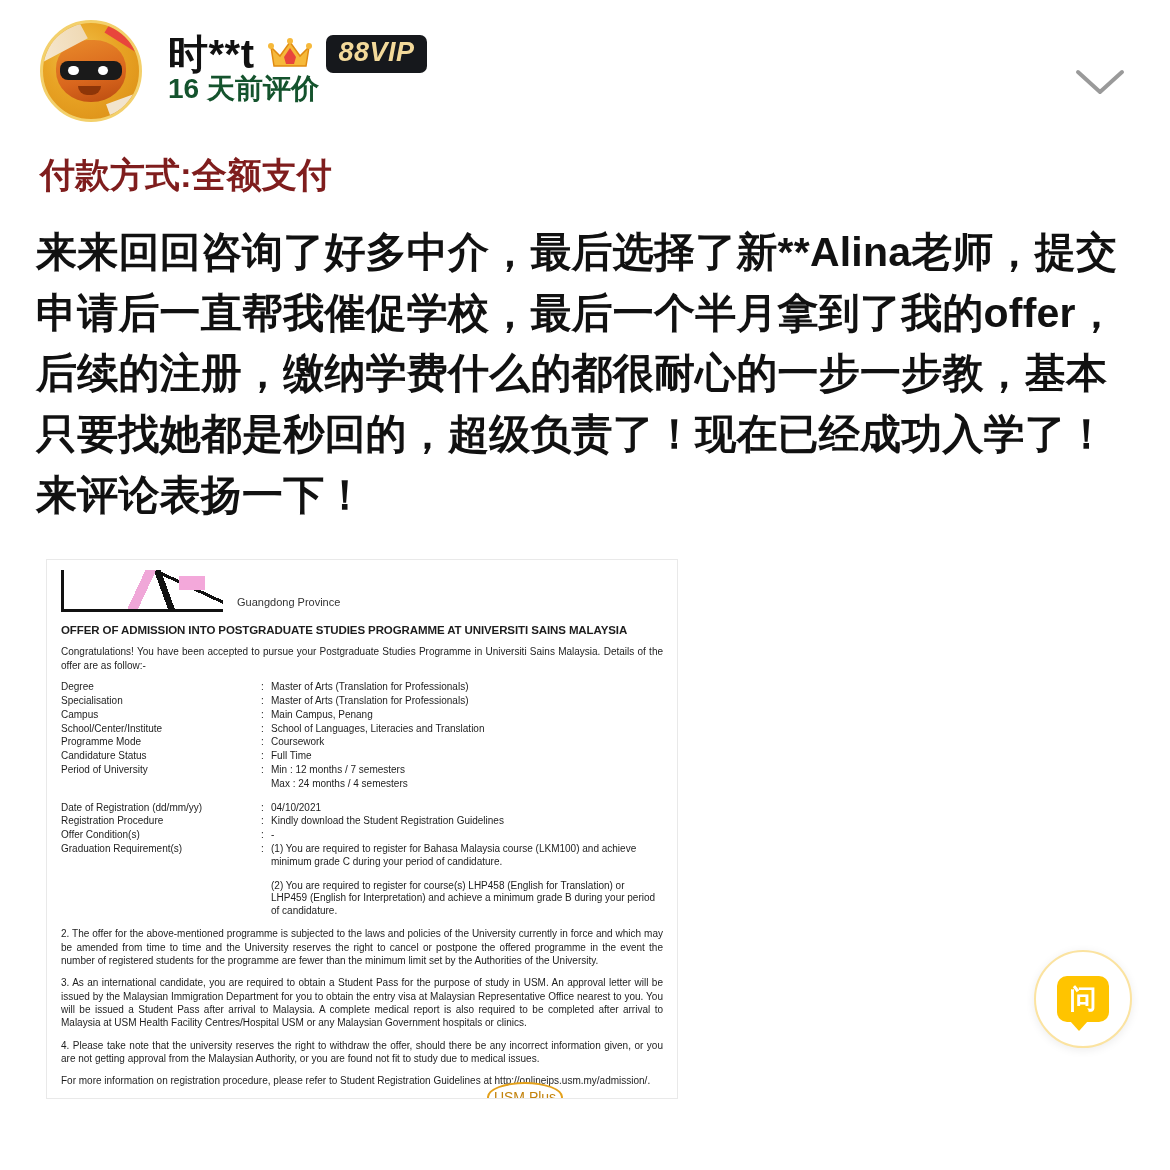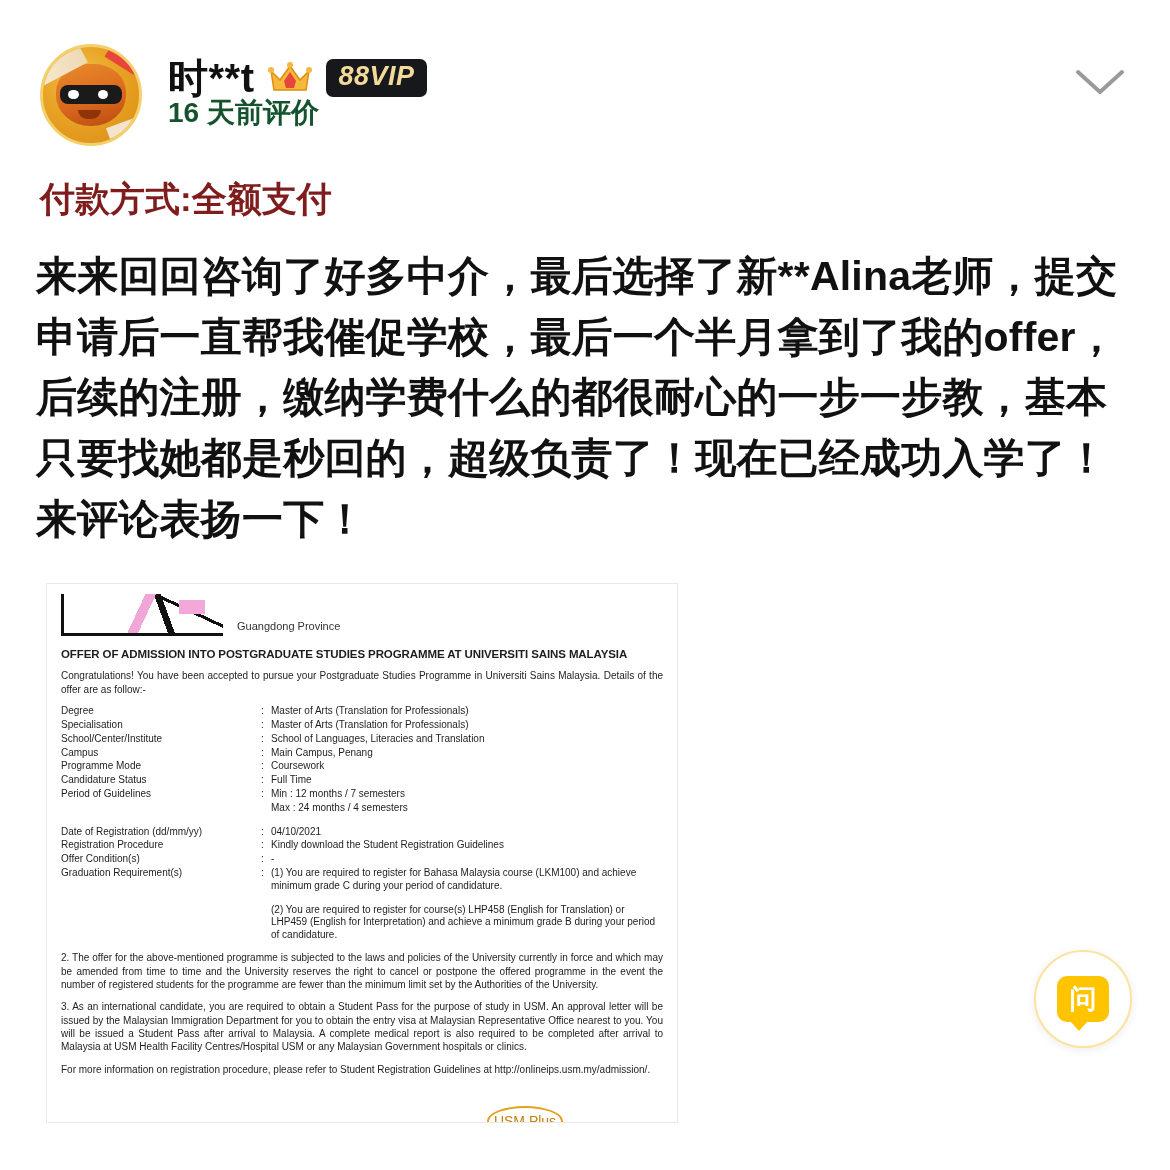--- a/index.html
+++ b/index.html
@@ -14,21 +14,21 @@
     position: relative;
     width: 1170px;
     height: 1170px;
     background: #fff;
   }
 
   
   .review-header {
     display: flex;
     align-items: flex-start;
-    padding: 44px 40px 0 40px;
+    padding: 20px 40px 0 40px;
     position: relative;
   }
   .avatar {
     width: 102px;
     height: 102px;
     border-radius: 50%;
     flex: 0 0 auto;
     position: relative;
     overflow: hidden;
     background: radial-gradient(circle at 40% 35%, #f0c24a 0%, #e8a324 45%, #d98b14 100%);
@@ -350,41 +350,41 @@
               <td class="k">Degree</td>
               <td class="c">:</td>
               <td>Master of Arts (Translation for Professionals)</td>
             </tr>
           <tr>
               <td class="k">Specialisation</td>
               <td class="c">:</td>
               <td>Master of Arts (Translation for Professionals)</td>
             </tr>
           <tr>
+              <td class="k">Campus</td>
+              <td class="c">:</td>
+              <td>Main Campus, Penang</td>
+            </tr>
+          <tr>
               <td class="k">School/Center/Institute</td>
               <td class="c">:</td>
               <td>School of Languages, Literacies and Translation</td>
             </tr>
           <tr>
-              <td class="k">Campus</td>
-              <td class="c">:</td>
-              <td>Main Campus, Penang</td>
-            </tr>
-          <tr>
               <td class="k">Programme Mode</td>
               <td class="c">:</td>
               <td>Coursework</td>
             </tr>
           <tr>
               <td class="k">Candidature Status</td>
               <td class="c">:</td>
               <td>Full Time</td>
             </tr>
           <tr>
-              <td class="k">Period of Guidelines</td>
+              <td class="k">Period of University</td>
               <td class="c">:</td>
               <td>Min : 12 months / 7 semesters</td>
             </tr>
           <tr>
               <td class="k"></td>
               <td class="c"></td>
               <td>Max : 24 months / 4 semesters</td>
             </tr>
           <tr style="height:10px">
               <td colspan="3"></td>
@@ -415,20 +415,21 @@
           <tr>
               <td class="k"></td>
               <td class="c"></td>
               <td>(2) You are required to register for course(s) LHP458 (English for Translation) or LHP459 (English for Interpretation) and achieve a minimum grade B during your period of candidature.</td>
             </tr>
         </tbody>
       </table>
 
       <div class="doc-num">2.      The offer for the above-mentioned programme is subjected to the laws and policies of the University currently in force and which may be amended from time to time and the University reserves the right to cancel or postpone the offered programme in the event the number of registered students for the programme are fewer than the minimum limit set by the Authorities of the University.</div>
       <div class="doc-num">3.      As an international candidate, you are required to obtain a Student Pass for the purpose of study in USM. An approval letter will be issued by the Malaysian Immigration Department for you to obtain the entry visa at Malaysian Representative Office nearest to you. You will be issued a Student Pass after arrival to Malaysia. A complete medical report is also required to be completed after arrival to Malaysia at USM Health Facility Centres/Hospital USM or any Malaysian Government hospitals or clinics.</div>
+      <div class="doc-num">4.      Please take note that the university reserves the right to withdraw the offer, should there be any incorrect information given, or you are not getting approval from the Malaysian Authority, or you are found not fit to study due to medical issues.</div>
       <div class="doc-num">For    more    information    on    registration    procedure,    please    refer    to    Student    Registration    Guidelines at http://onlineips.usm.my/admission/.</div>
 
       <div class="doc-stamp">USM Plus</div>
     </div>
   </div>
 
   <div class="ask-fab">
     <div class="ask-bubble">问</div>
   </div>
 

